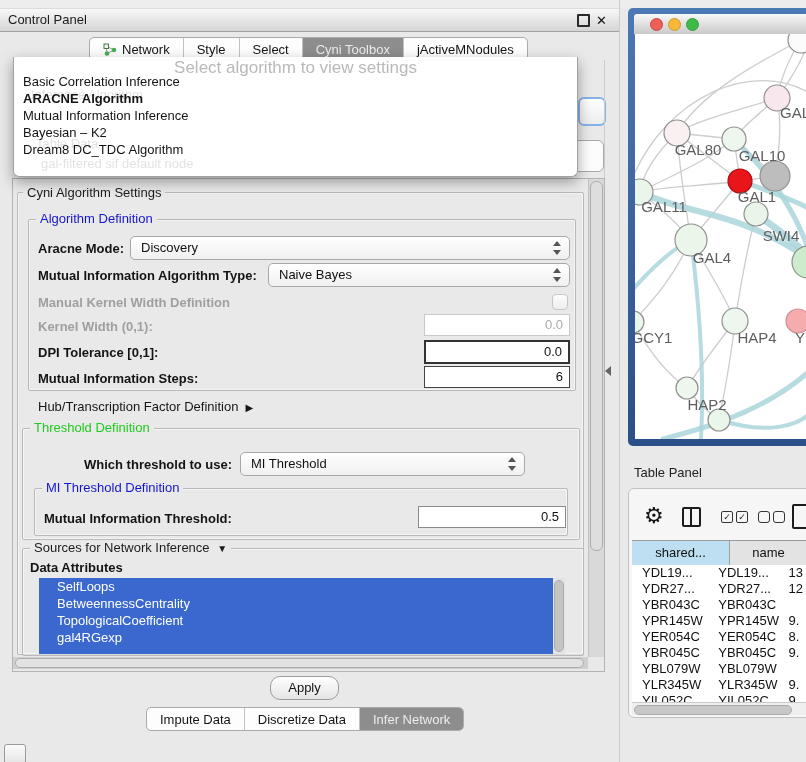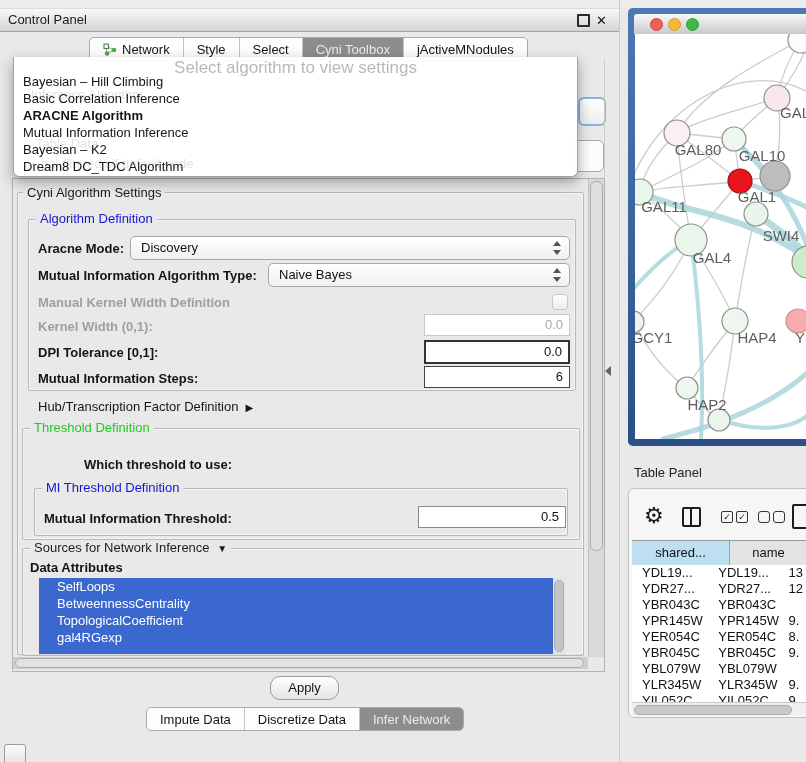--- a/index.html
+++ b/index.html
@@ -158,20 +158,24 @@
   <div class="field" style="left:424px;top:366px;width:138px;border:1px solid #444;">6</div>
 
   <div class="hubrow" style="left:38px;top:399px;">
     <span>Hub/Transcription Factor Definition</span><span class="tri">▶</span>
   </div>
 
   <div class="group" style="left:22px;top:428px;width:556px;height:110px;"></div>
   <div class="gtitle green" style="left:30px;top:421px;">Threshold Definition</div>
 
   <div class="lbl" style="left:84px;top:457px;">Which threshold to use:</div>
+  <div class="combo" style="left:240px;top:452px;width:273px;">
+    <span>MI Threshold</span>
+    <span class="arr"></span>
+  </div>
 
   <div class="group" style="left:34px;top:488px;width:532px;height:46px;"></div>
   <div class="gtitle blue" style="left:42px;top:481px;">MI Threshold Definition</div>
   <div class="lbl" style="left:44px;top:511px;">Mutual Information Threshold:</div>
   <div class="field" style="left:418px;top:506px;width:140px;border:1px solid #8a8a8a;">0.5</div>
 
   <div class="group" style="left:22px;top:548px;width:560px;height:106px;"></div>
   <div class="gtitle dark" style="left:30px;top:541px;">
     <span>Sources for Network Inference</span>
     <span class="tri" style="margin-left:4px;">▼</span>
@@ -213,21 +217,20 @@
   <div class="abs split-arrow"></div>
 
   <div class="abs popup">
     <div id="ghosts">
         <div class="ghost" style="left: 17px; top: 30px;">Inference Algorithm</div>
         <div class="ghost" style="left: 22px; top: 79px;">Table Data</div>
         <div class="ghost" style="left: 27px; top: 99px;">gal-filtered sif default node</div>
       </div>
     <div class="pop-prompt">Select algorithm to view settings</div>
     <div class="pop-items" id="popitems">
-        <div class="pop-item">Bayesian – Hill Climbing</div>
         <div class="pop-item">Basic Correlation Inference</div>
         <div class="pop-item b">ARACNE Algorithm</div>
         <div class="pop-item">Mutual Information Inference</div>
         <div class="pop-item">Bayesian – K2</div>
         <div class="pop-item">Dream8 DC_TDC Algorithm</div>
       </div>
   </div>
 
   <div class="abs net-window">
     <div class="net-titlebar">

